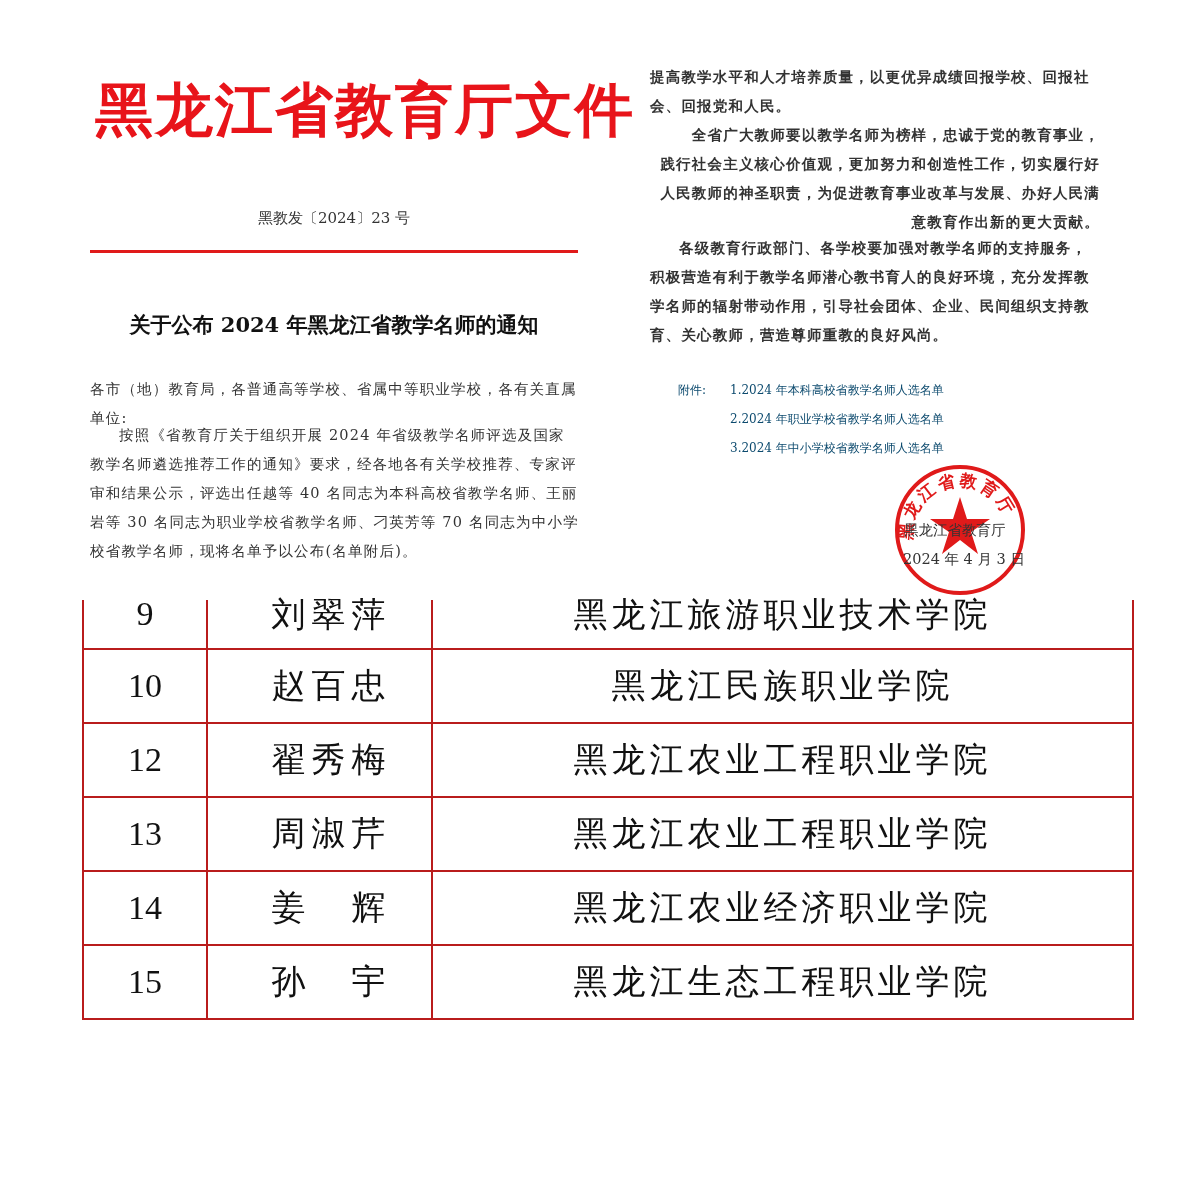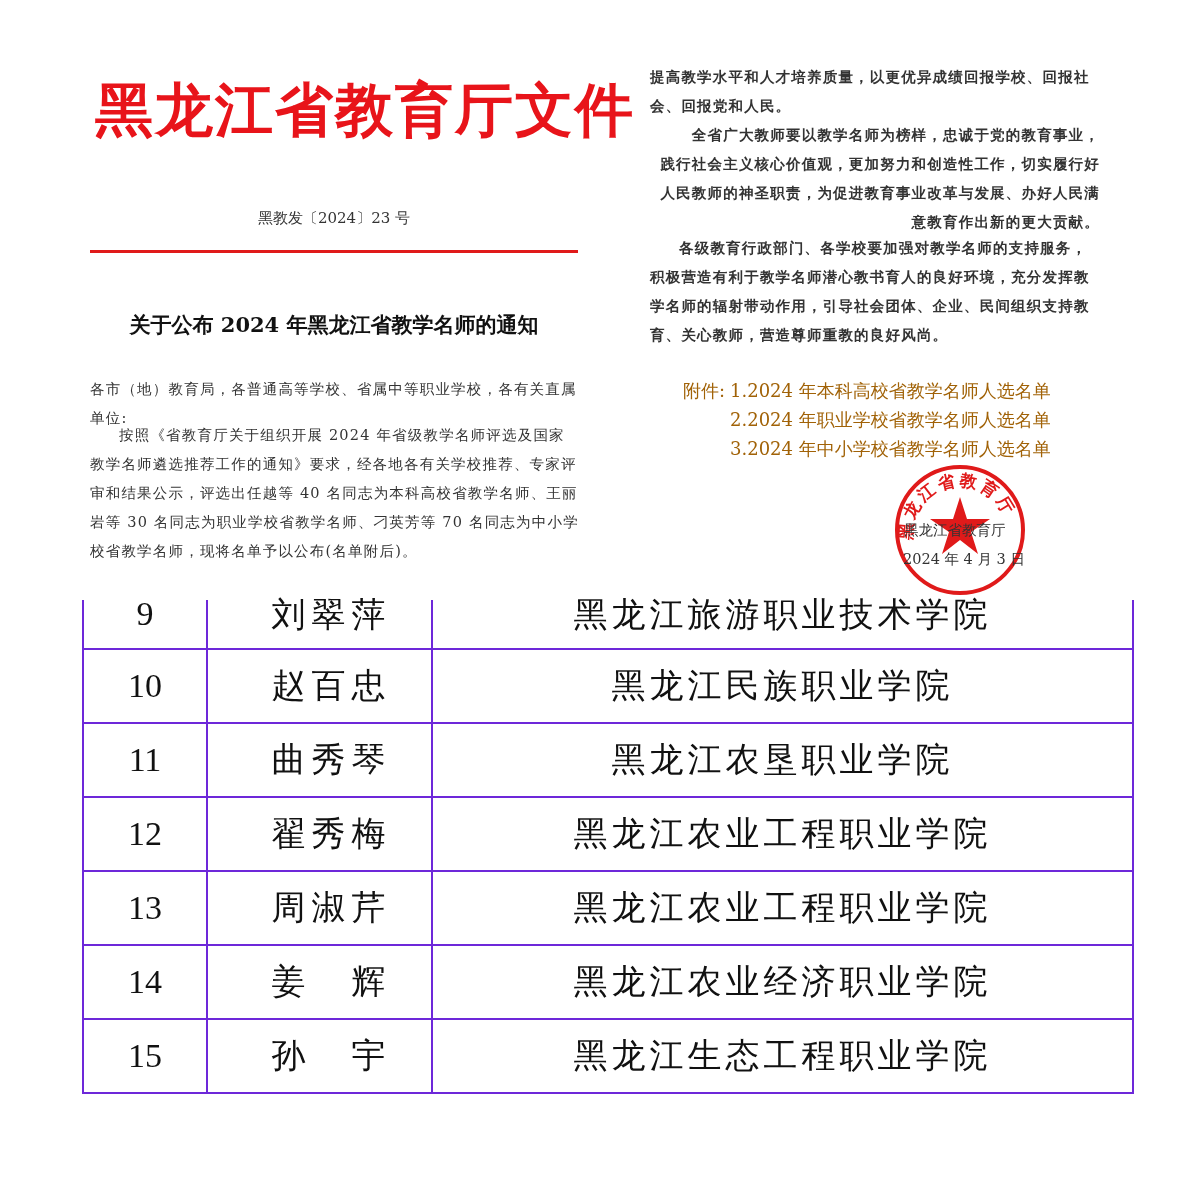--- a/index.html
+++ b/index.html
@@ -17,38 +17,38 @@
   .doc-number { left: 90px; top: 209px; width: 488px; text-align: center; font-size: 15px; color: #333; }
   .red-rule { left: 90px; top: 250px; width: 488px; height: 3px; background: #e01a1a; }
   .notice-title {
     left: 90px; top: 311px; width: 488px; text-align: center;
     font-size: 21px; font-weight: bold; color: #111; white-space: nowrap;
   }
   .para { font-size: 14.5px; line-height: 29px; color: #333; letter-spacing: 1.2px; }
   .left-col { left: 90px; width: 490px; }
   .right-col { left: 650px; width: 450px; font-weight: bold; }
   .indent { text-indent: 2em; }
-  .attach { left: 678px; top: 376px; font-size: 18px; line-height: 29px; color: #a16207; text-align: center; }
+  .attach { left: 678px; top: 376px; font-size: 12px; line-height: 29px; color: #0c4a6e; }
   .attach .row { display: flex; white-space: nowrap; }
   .attach .lbl { width: 52px; }
   .seal {
     left: 893px; top: 463px; width: 134px; height: 134px;
   }
   .issuer { left: 904px; top: 521px; font-size: 14.5px; color: #333; white-space: nowrap; }
   .issue-date { left: 903px; top: 550px; font-size: 14.5px; color: #333; white-space: nowrap; }
   
   .table-wrap {
     left: 0; top: 600px; width: 1200px; height: 600px; background: #fff;
   }
   table.roster {
     position: absolute; left: 82px; top: 0; width: 1052px;
     border-collapse: collapse; table-layout: fixed;
   }
   table.roster td {
-    border: 2px solid #6d28d9; height: 72px; padding: 0; text-align: center;
+    border: 2px solid #b91c1c; height: 72px; padding: 0; text-align: center;
     font-size: 34px; color: #111; vertical-align: middle;
   }
   table.roster tr:first-child td { border-top: none; height: 48px; vertical-align: top; line-height: 28px; }
   table.roster td.no { width: 122px; font-family: "Liberation Serif", serif; }
   table.roster td.name { width: 199px; letter-spacing: 6px; padding-left: 24px; }
   table.roster td.unit { letter-spacing: 4px; }
 </style>
 </head>
 <body>
 
@@ -99,25 +99,20 @@
       <td class="no">9</td>
       <td class="name">刘翠萍</td>
       <td class="unit">黑龙江旅游职业技术学院</td>
     </tr>
     <tr>
       <td class="no">10</td>
       <td class="name">赵百忠</td>
       <td class="unit">黑龙江民族职业学院</td>
     </tr>
     <tr>
-      <td class="no">11</td>
-      <td class="name">曲秀琴</td>
-      <td class="unit">黑龙江农垦职业学院</td>
-    </tr>
-    <tr>
       <td class="no">12</td>
       <td class="name">翟秀梅</td>
       <td class="unit">黑龙江农业工程职业学院</td>
     </tr>
     <tr>
       <td class="no">13</td>
       <td class="name">周淑芹</td>
       <td class="unit">黑龙江农业工程职业学院</td>
     </tr>
     <tr>

